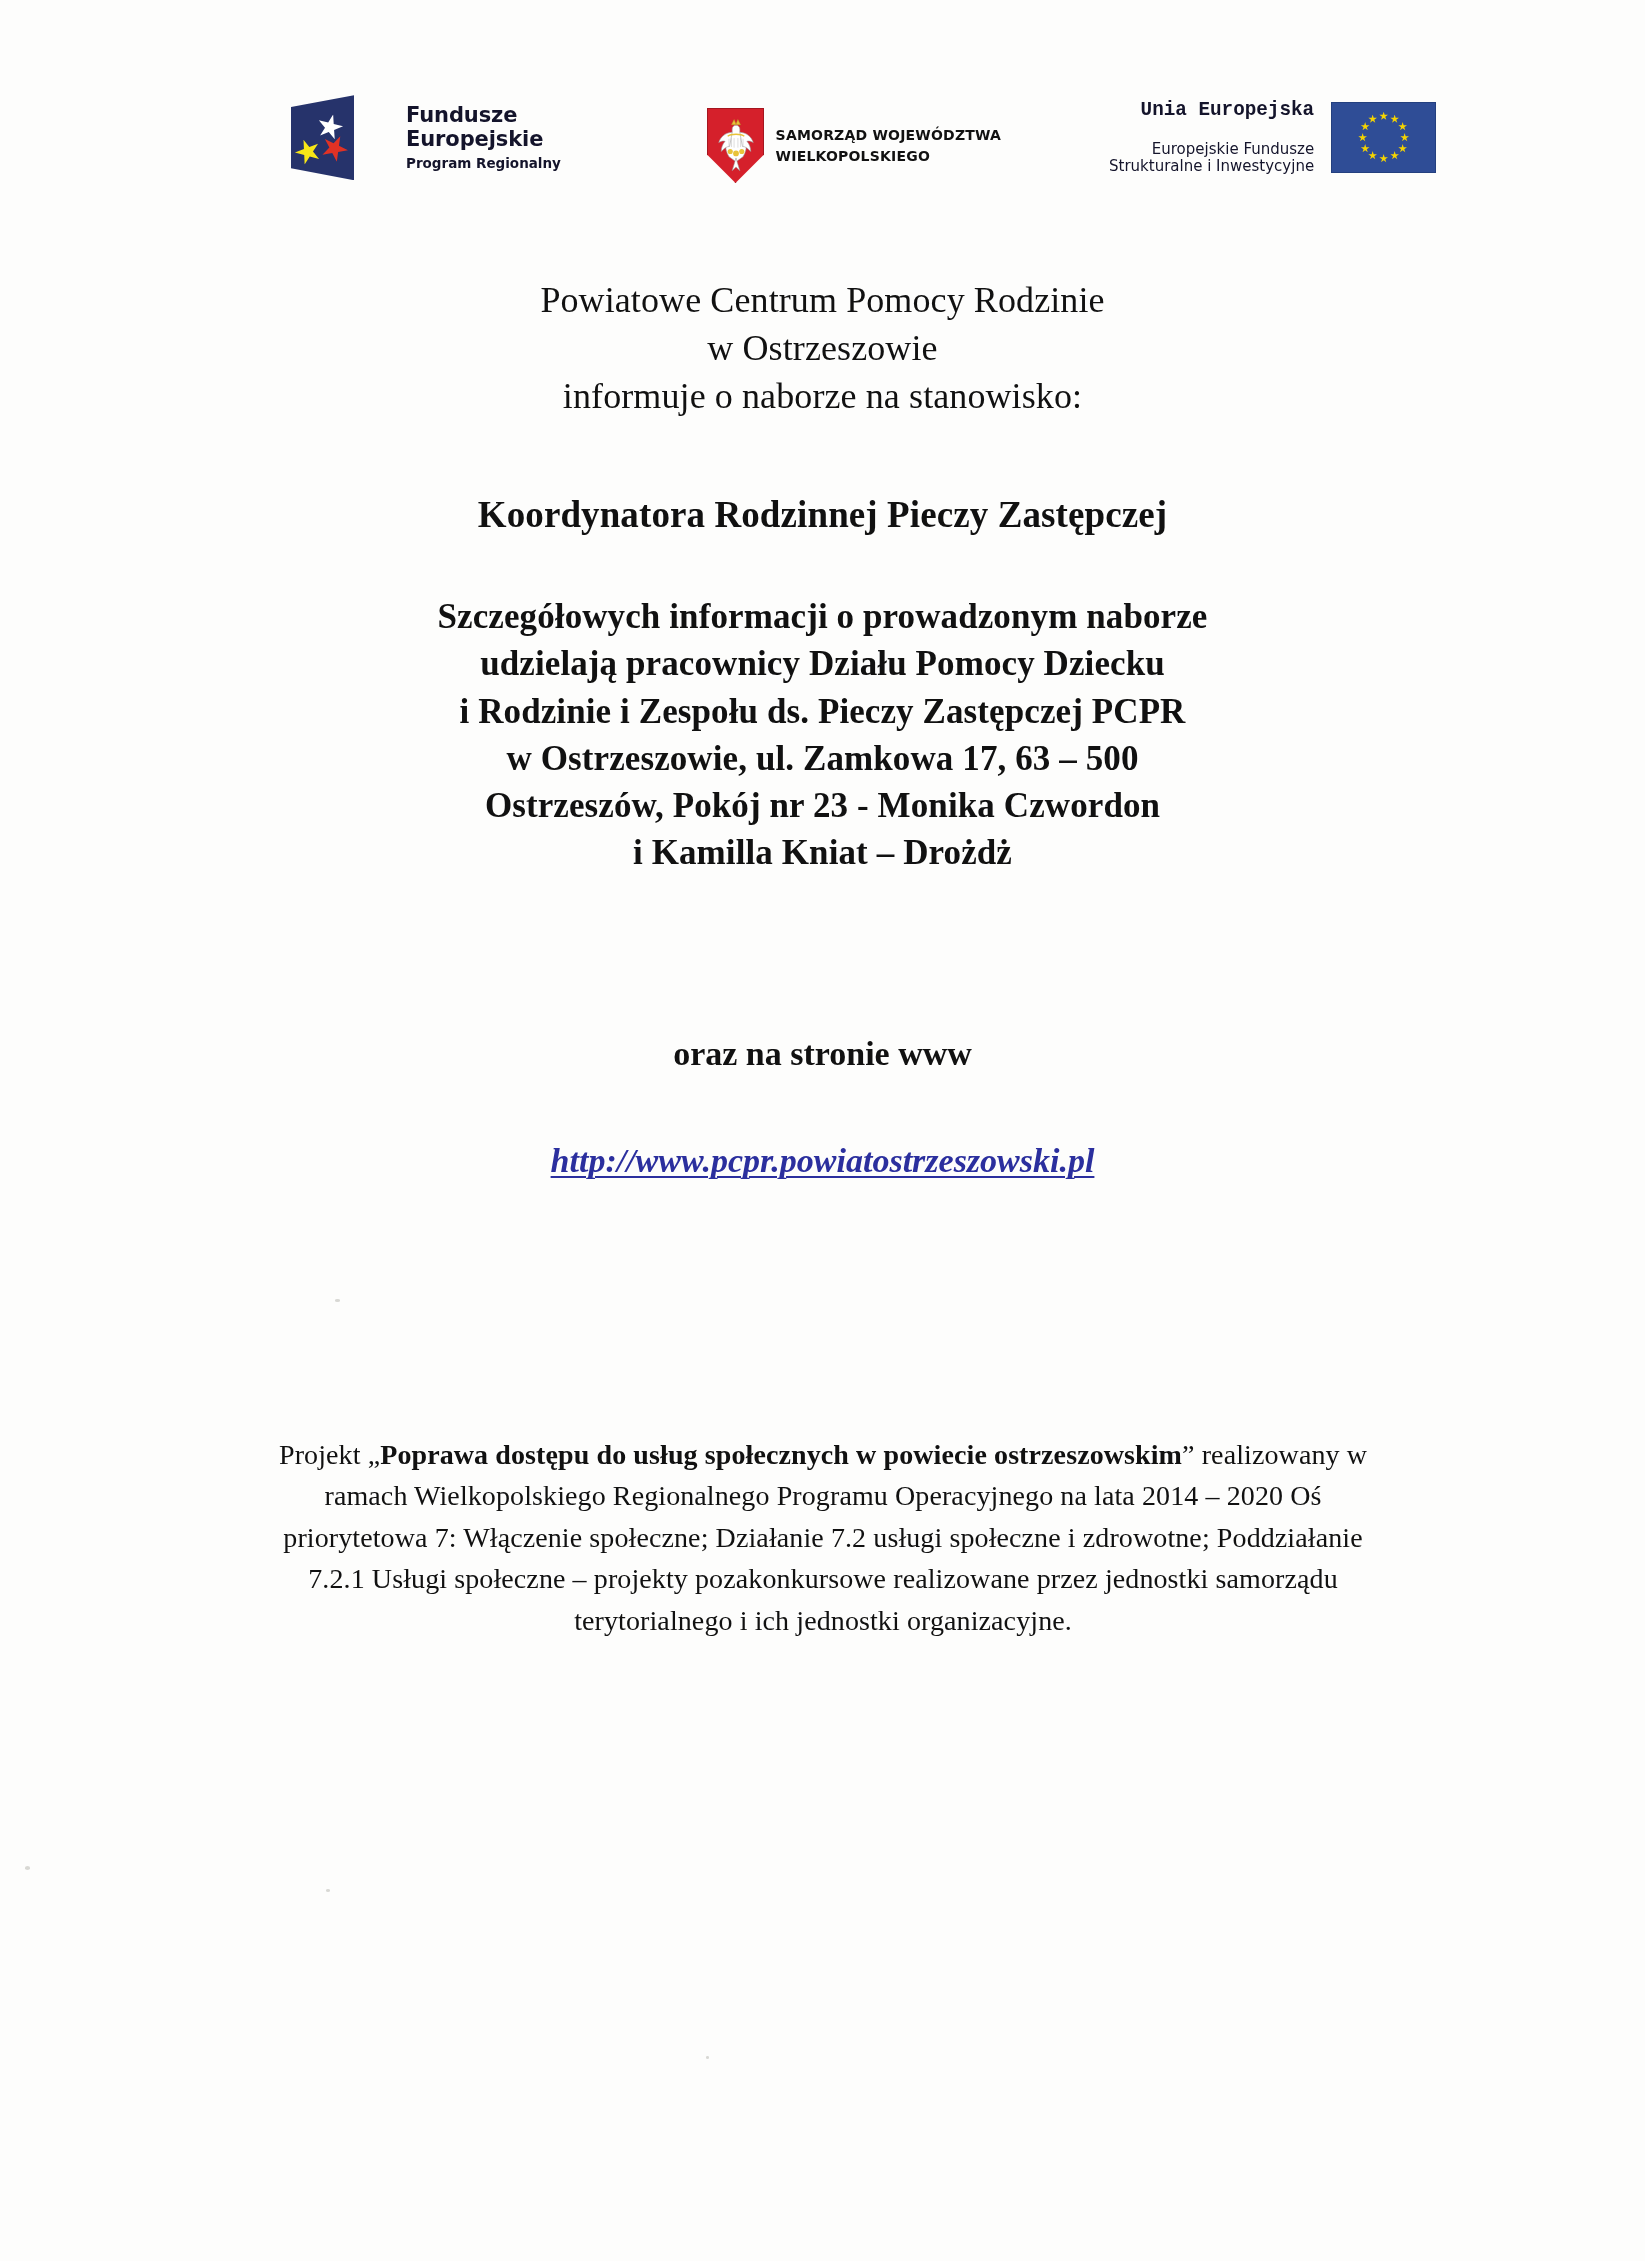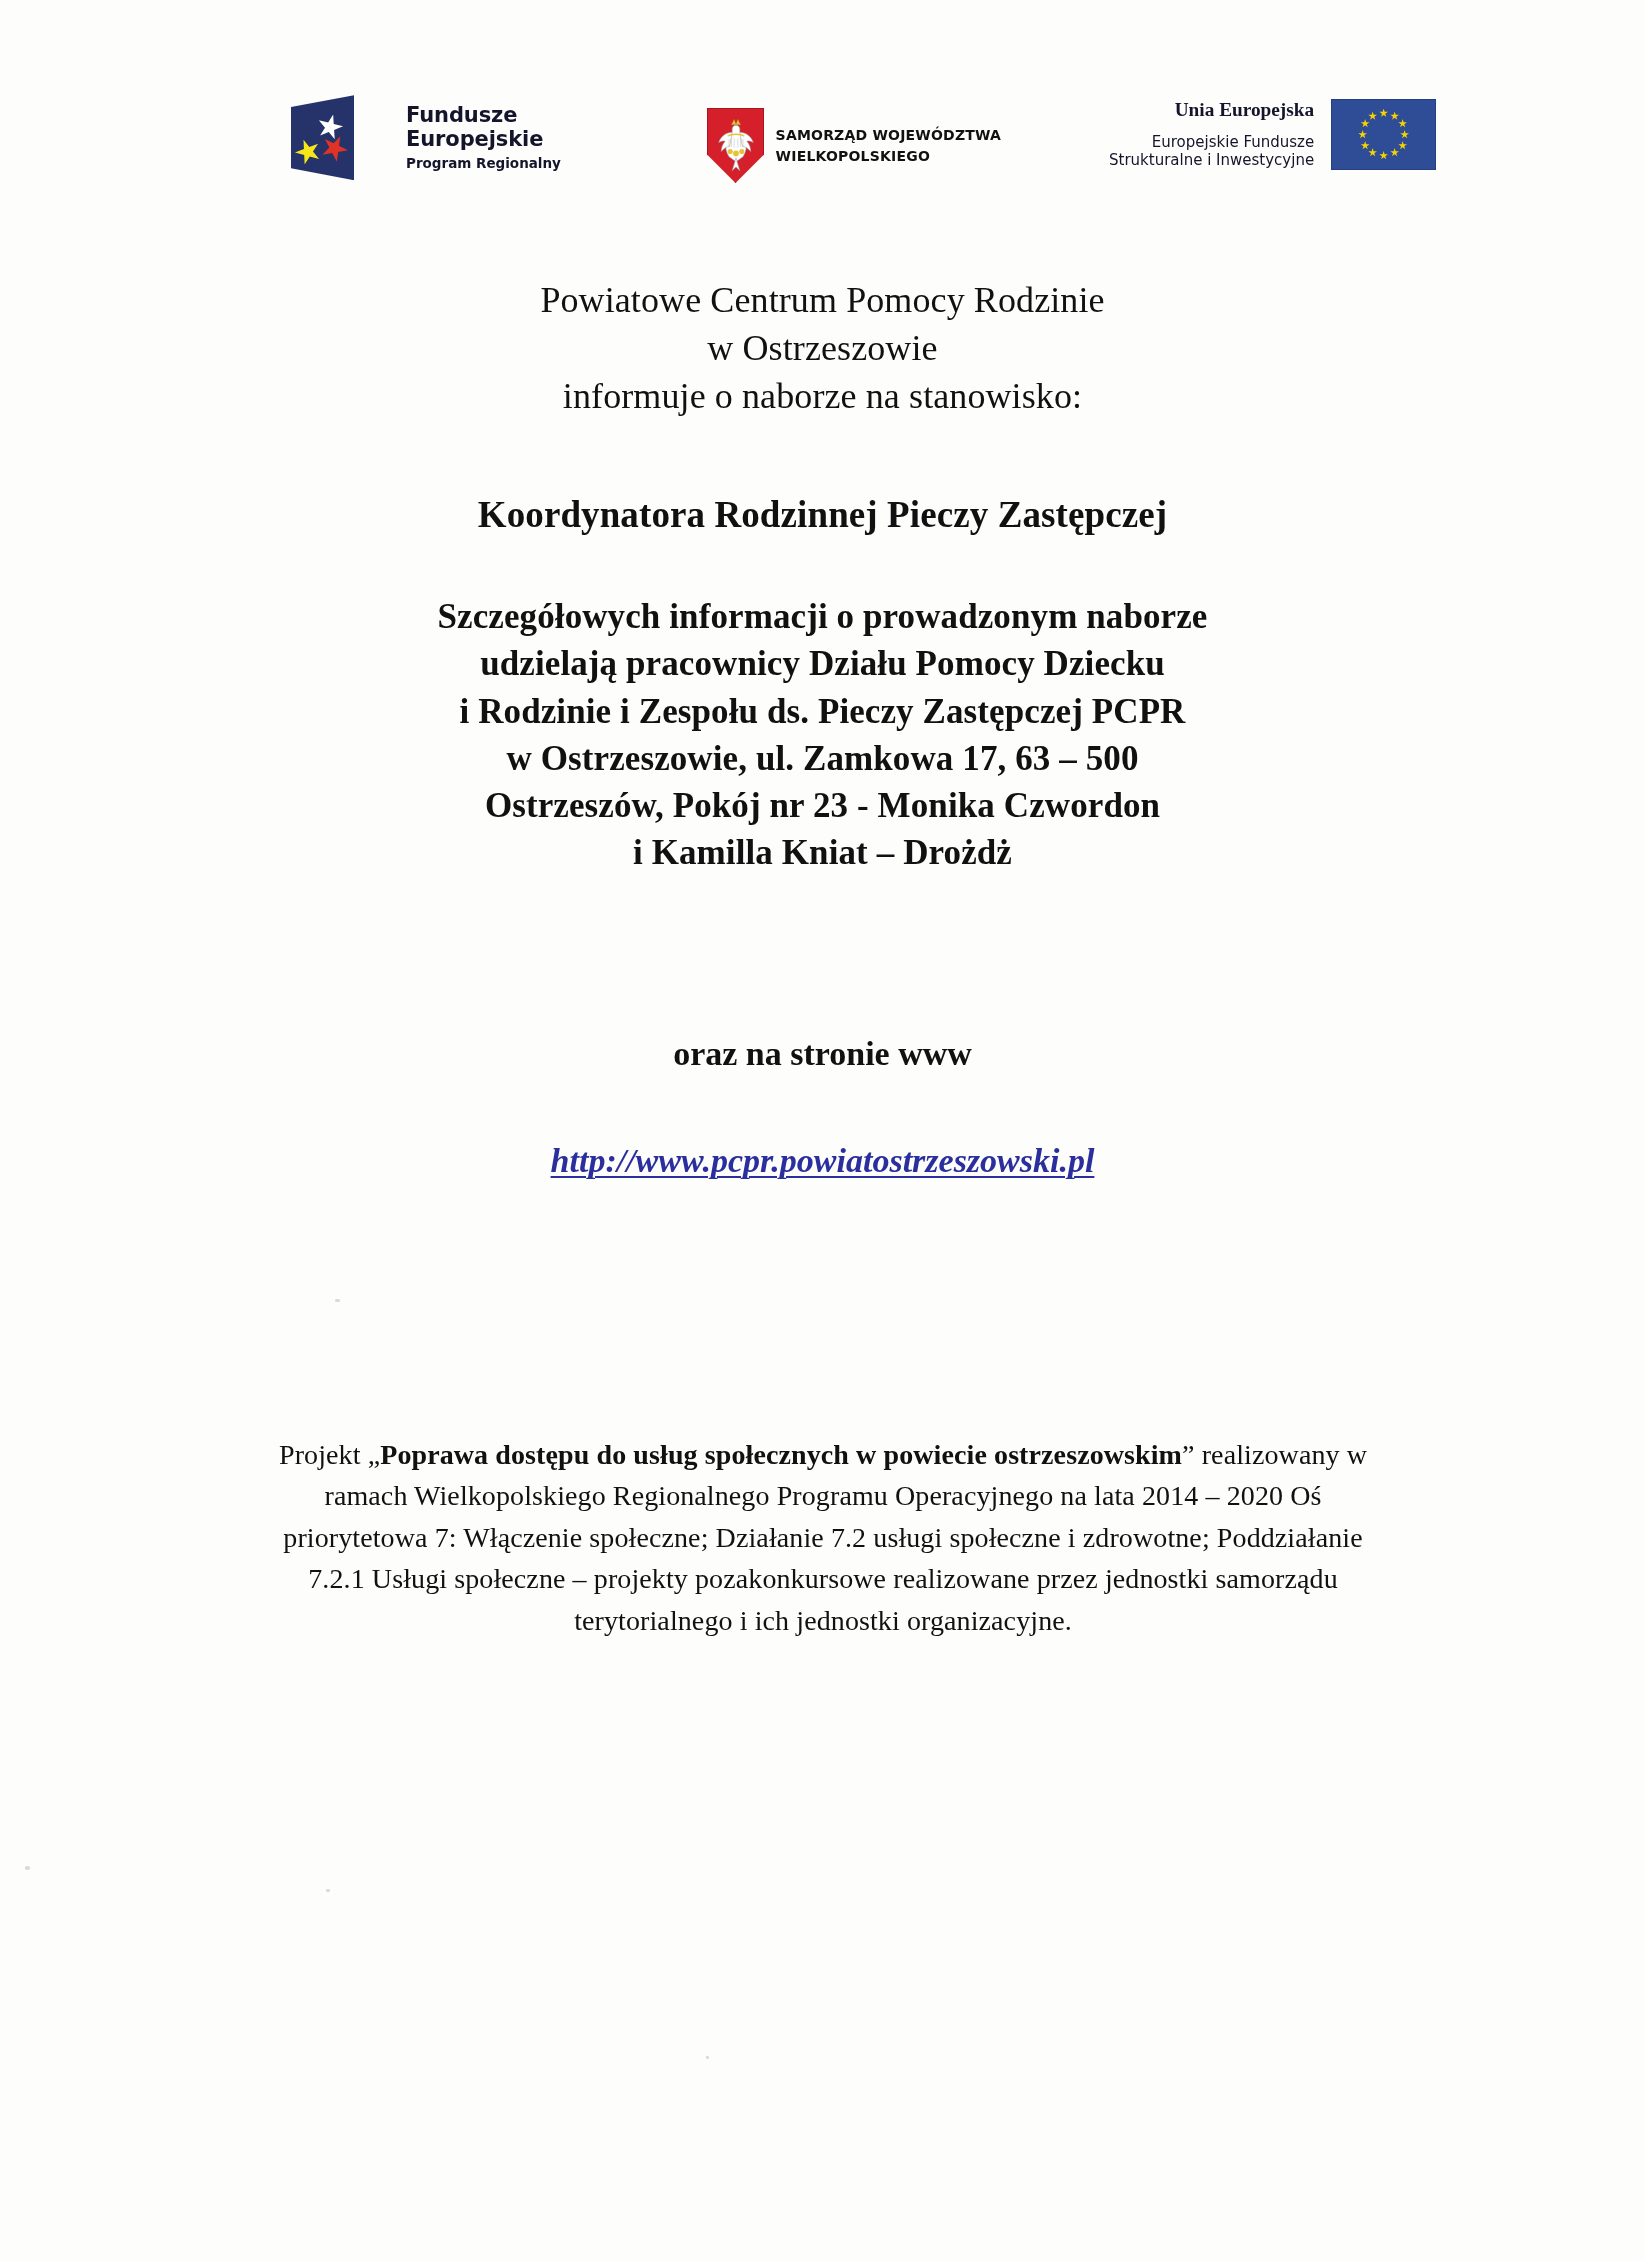--- a/index.html
+++ b/index.html
@@ -117,26 +117,26 @@
 
   
   #ue-logo { left: 1109px; top: 9px; }
 
   .ue-text {
     text-align: right;
     margin-right: 17px;
     line-height: 1.18;
   }
   .ue-text .l1 {
-    font-family: Liberation Serif, serif;
+    font-family: Liberation Mono, monospace;
     font-weight: 700;
     font-size: 19.3px;
     color: #14142b;
     display: block;
-    margin-bottom: 12px;
+    margin-bottom: 19px;
   }
   .ue-text .l2,
   .ue-text .l3 {
     font-family: "DejaVu Sans", "Liberation Sans", sans-serif;
     font-weight: 400;
     font-size: 15px;
     color: #14142b;
     display: block;
   }
   .eu-flag {

